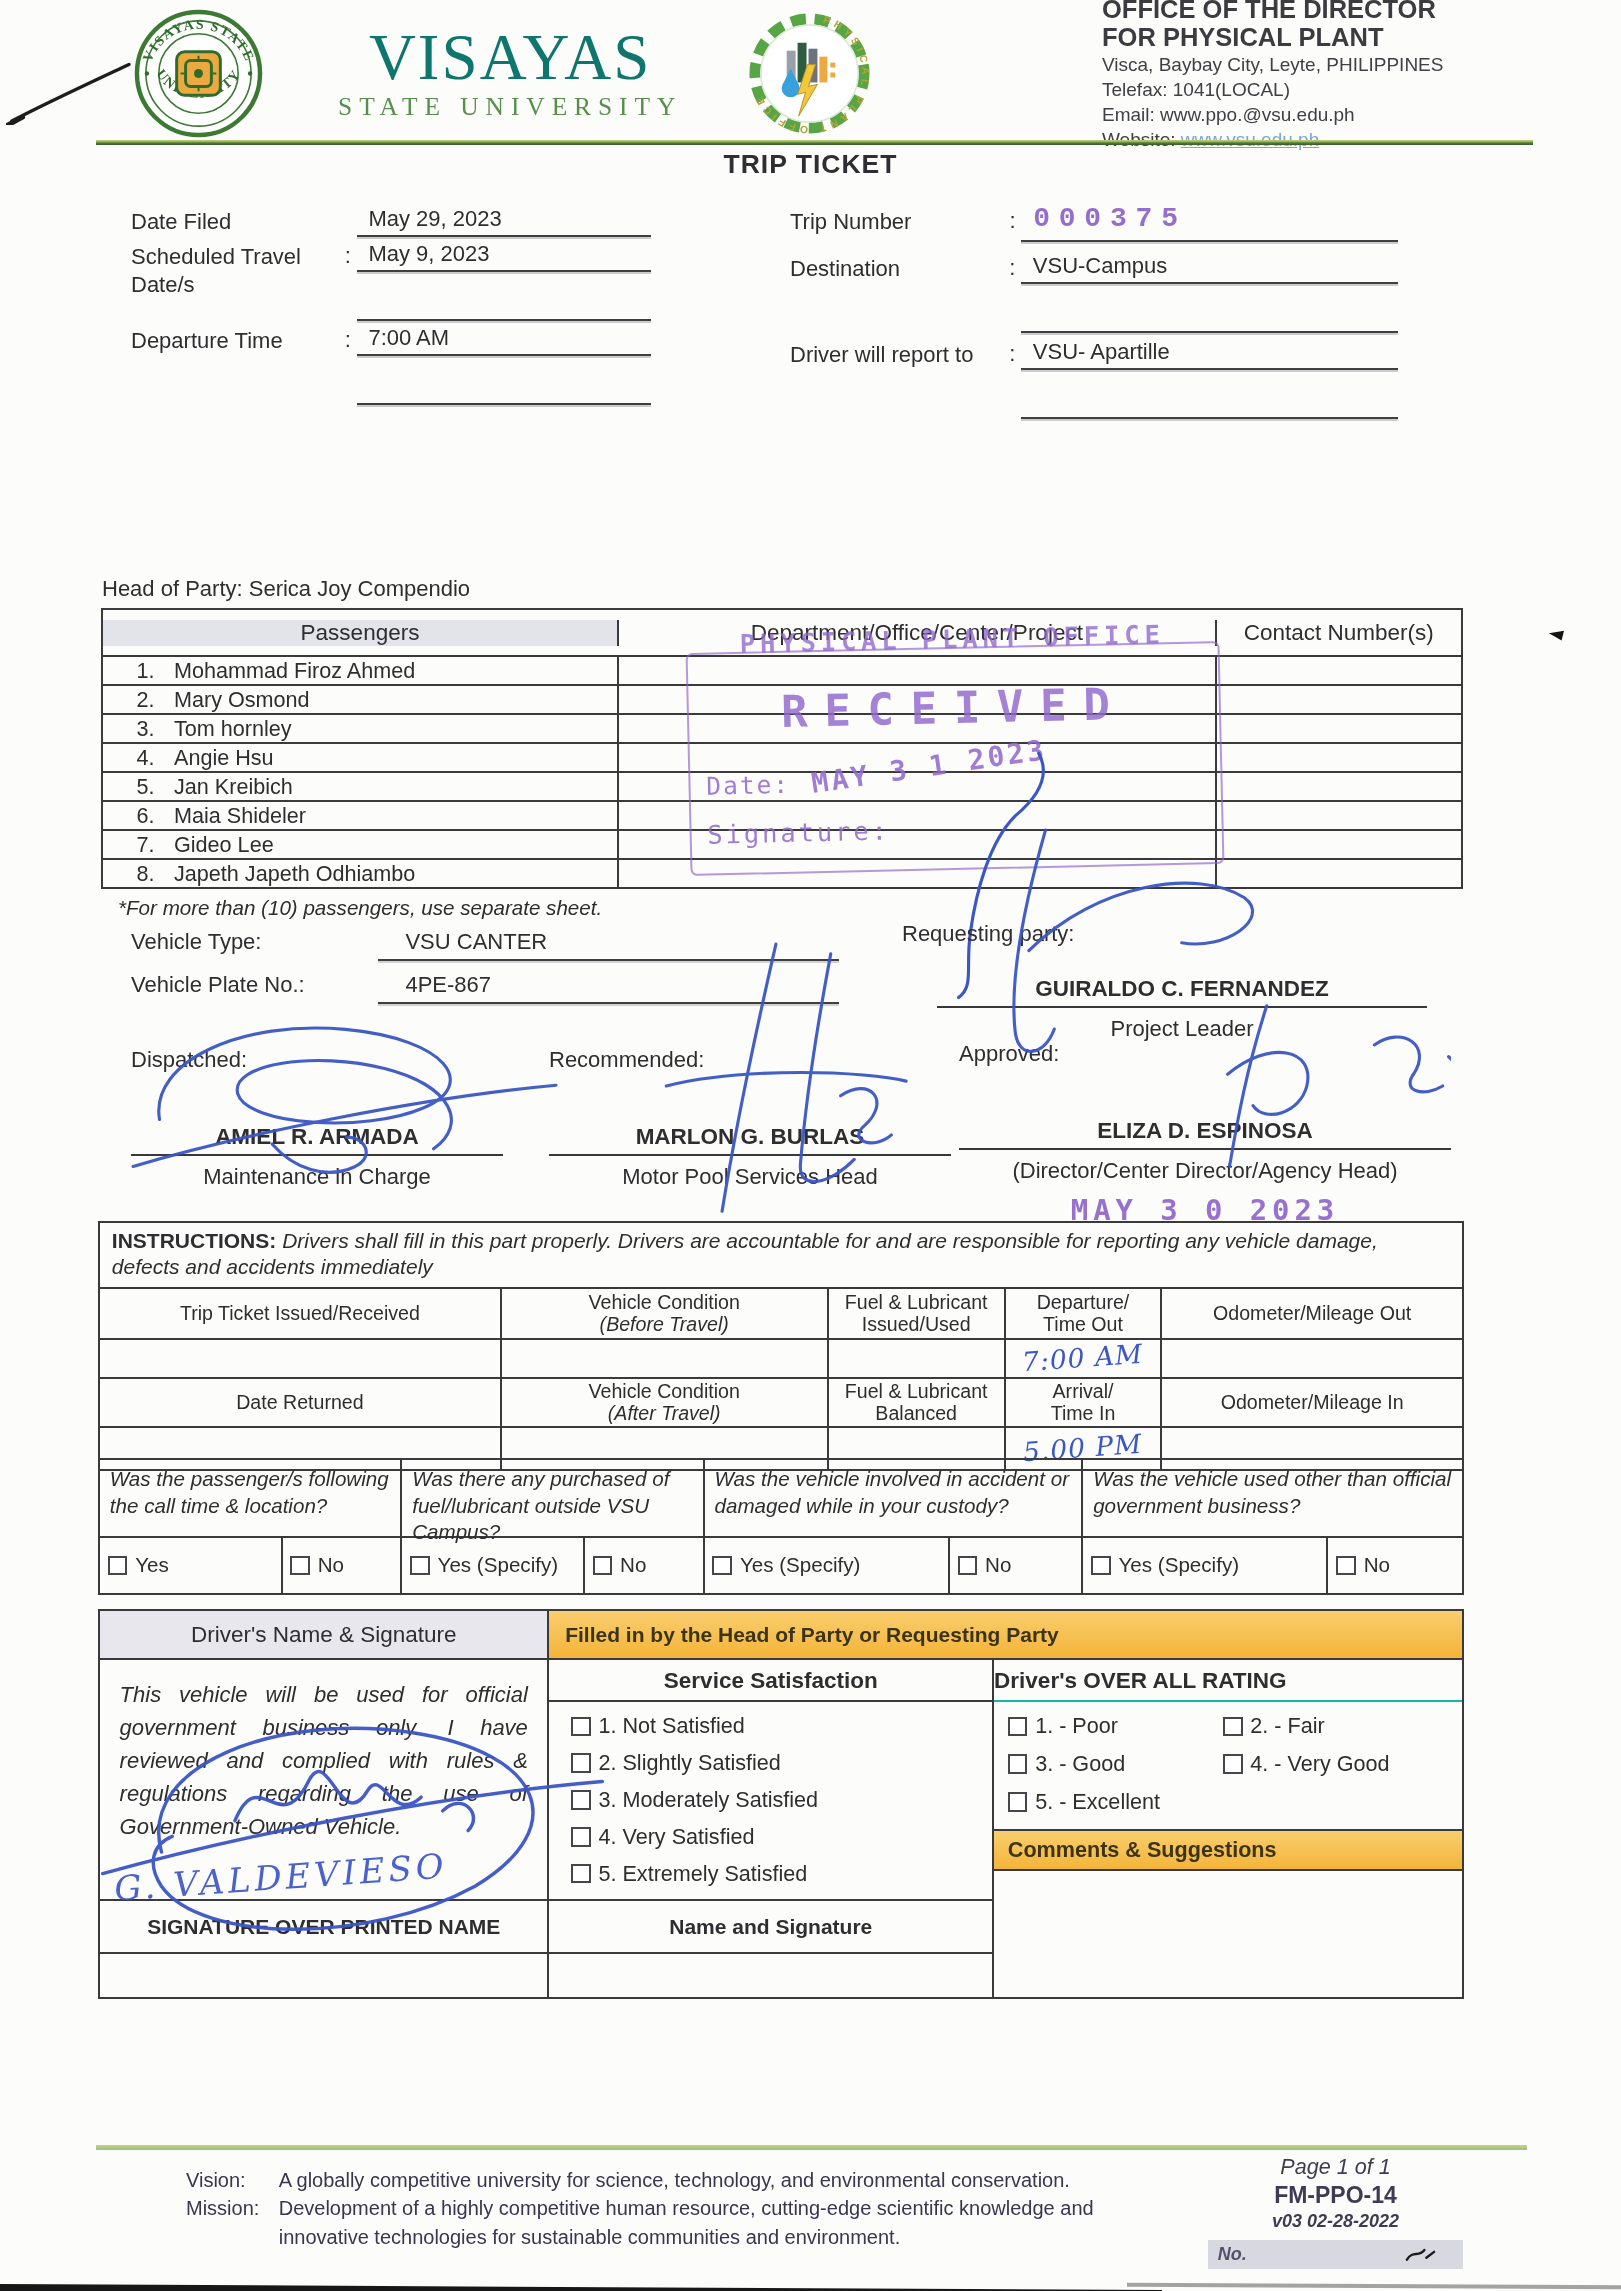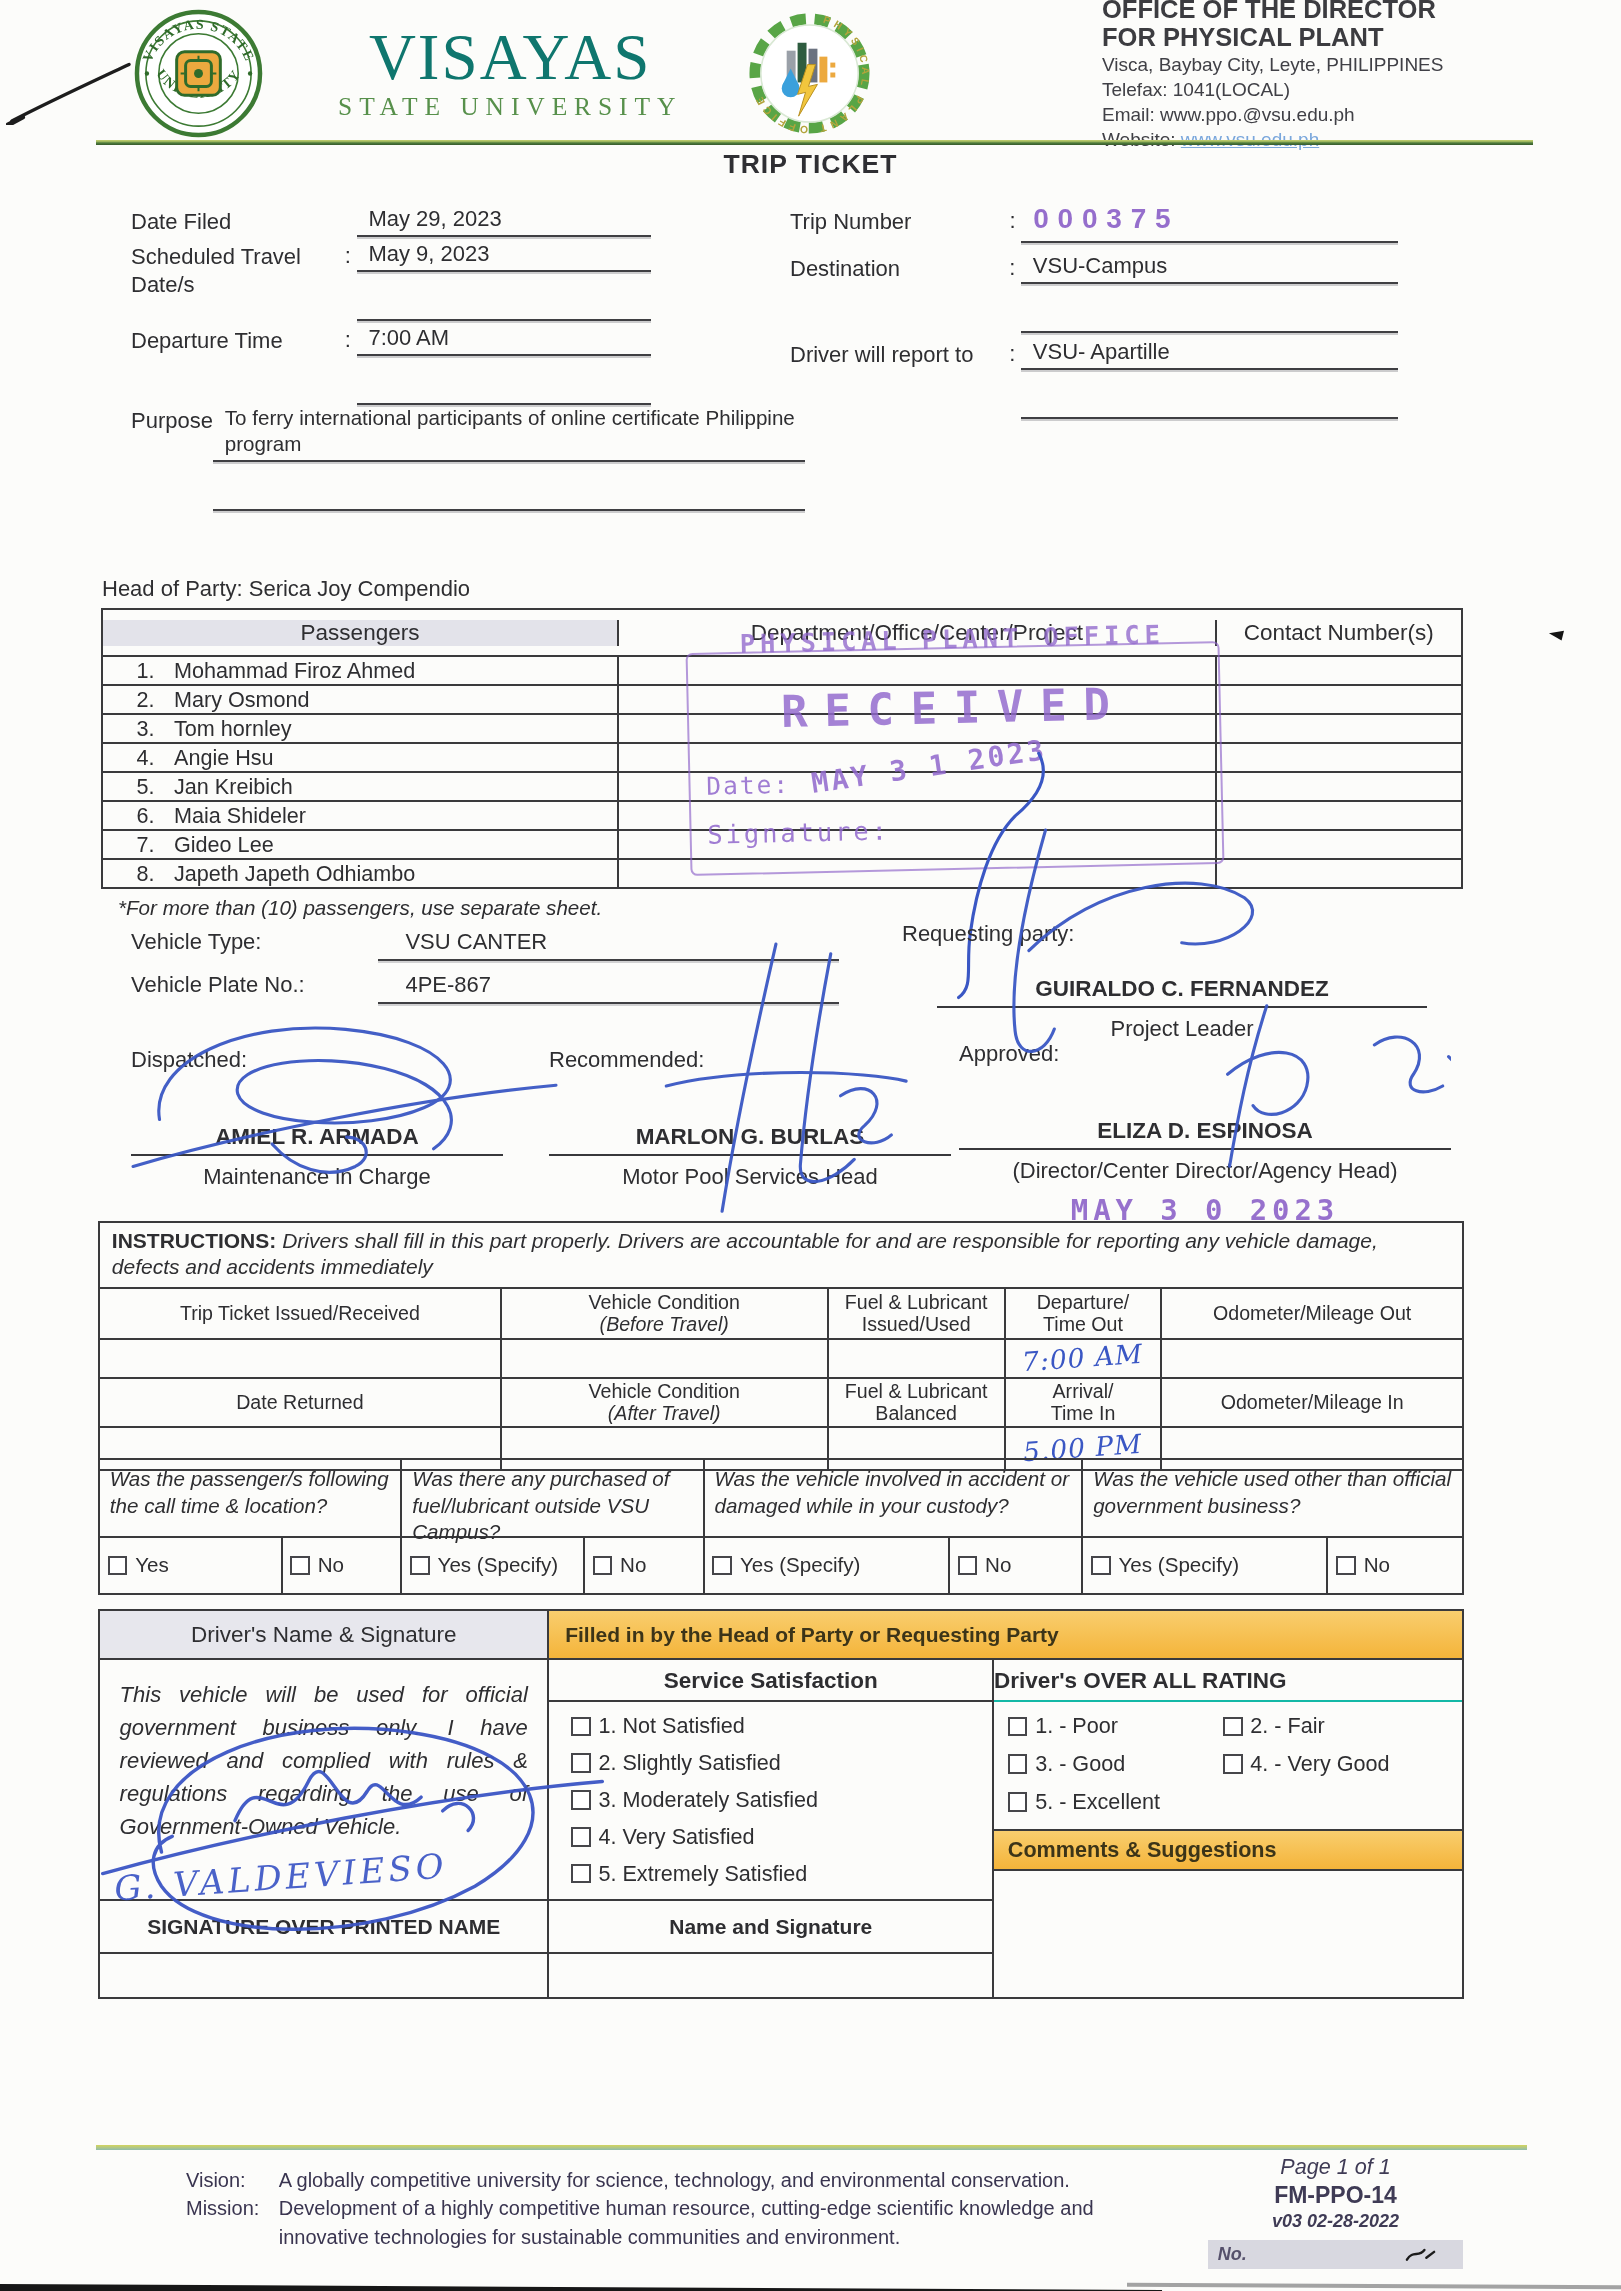--- a/index.html
+++ b/index.html
@@ -30,21 +30,21 @@
   .fright{position:absolute;left:659px;top:0;width:608px}
   .frow{display:flex;align-items:flex-start}
   .lab{width:208px;line-height:1.25;padding-top:2px}
   .lab2{width:214px;line-height:1.25;padding-top:2px}
   .colon{width:17.6px;text-align:center;padding-top:2px}
   .vline{display:inline-block;border-bottom:2px solid #3f3f42;box-shadow:0 2px 0 rgba(80,80,90,.28);
          padding:0 5.9px 2.9px 11.8px;min-height:27.4px;vertical-align:bottom}
   .w300{width:294px}.w385{width:377px}.w600{width:592px}
   .stack .vline{display:block}
   .gap18{margin-top:21.6px}
-  .stampnum{font-family:Liberation Sans, sans-serif;color:#8d63c9;font-size:28px;font-weight:bold;
+  .stampnum{font-family:Liberation Mono, monospace;color:#8d63c9;font-size:28px;font-weight:bold;
             letter-spacing:8.8px;position:relative;top:-2.9px;opacity:.92}
 
   
   .headparty{position:absolute;top:576px;left:102px;font-size:22px}
   .ptable{position:absolute;top:608px;left:101px;width:1362px;border:2.5px solid #3a3a3c;font-size:21.6px}
   .pt-row{display:flex;border-top:2px solid #3a3a3c}
   .pt-row:first-child{border-top:none}
   .pt-h{height:45px;align-items:center;font-size:22.5px}
   .pt-c1{width:38%;border-right:2px solid #3a3a3c;display:flex;align-items:center}
   .pt-c2{width:44%;border-right:2px solid #3a3a3c}
@@ -250,28 +250,20 @@
           <span class="vline w300"><span>May 9, 2023</span></span>
           <span class="vline w300 gap18"></span>
         </span>
       </div>
       <div class="frow" style="height:80px">
         <span class="lab">Departure Time</span>
         <span class="colon">:</span>
         <span class="stack" style="width:294px">
           <span class="vline w300"><span>7:00 AM</span></span>
           <span class="vline w300 gap18"></span>
-        </span>
-      </div>
-      <div class="frow">
-        <span class="lab">Purpose</span>
-        <span class="colon"></span>
-        <span class="stack" style="width:592px">
-          <span class="vline w600"><span style="font-size:20.6px">To ferry international participants of online certificate Philippine program</span></span>
-          <span class="vline w600 gap18"></span>
         </span>
       </div>
     </div>
 
     <div class="fright">
       <div class="frow" style="height:47px">
         <span class="lab2">Trip Number</span>
         <span class="colon">:</span>
         <span class="vline w385"><span class="stampnum">000375</span></span>
       </div>

